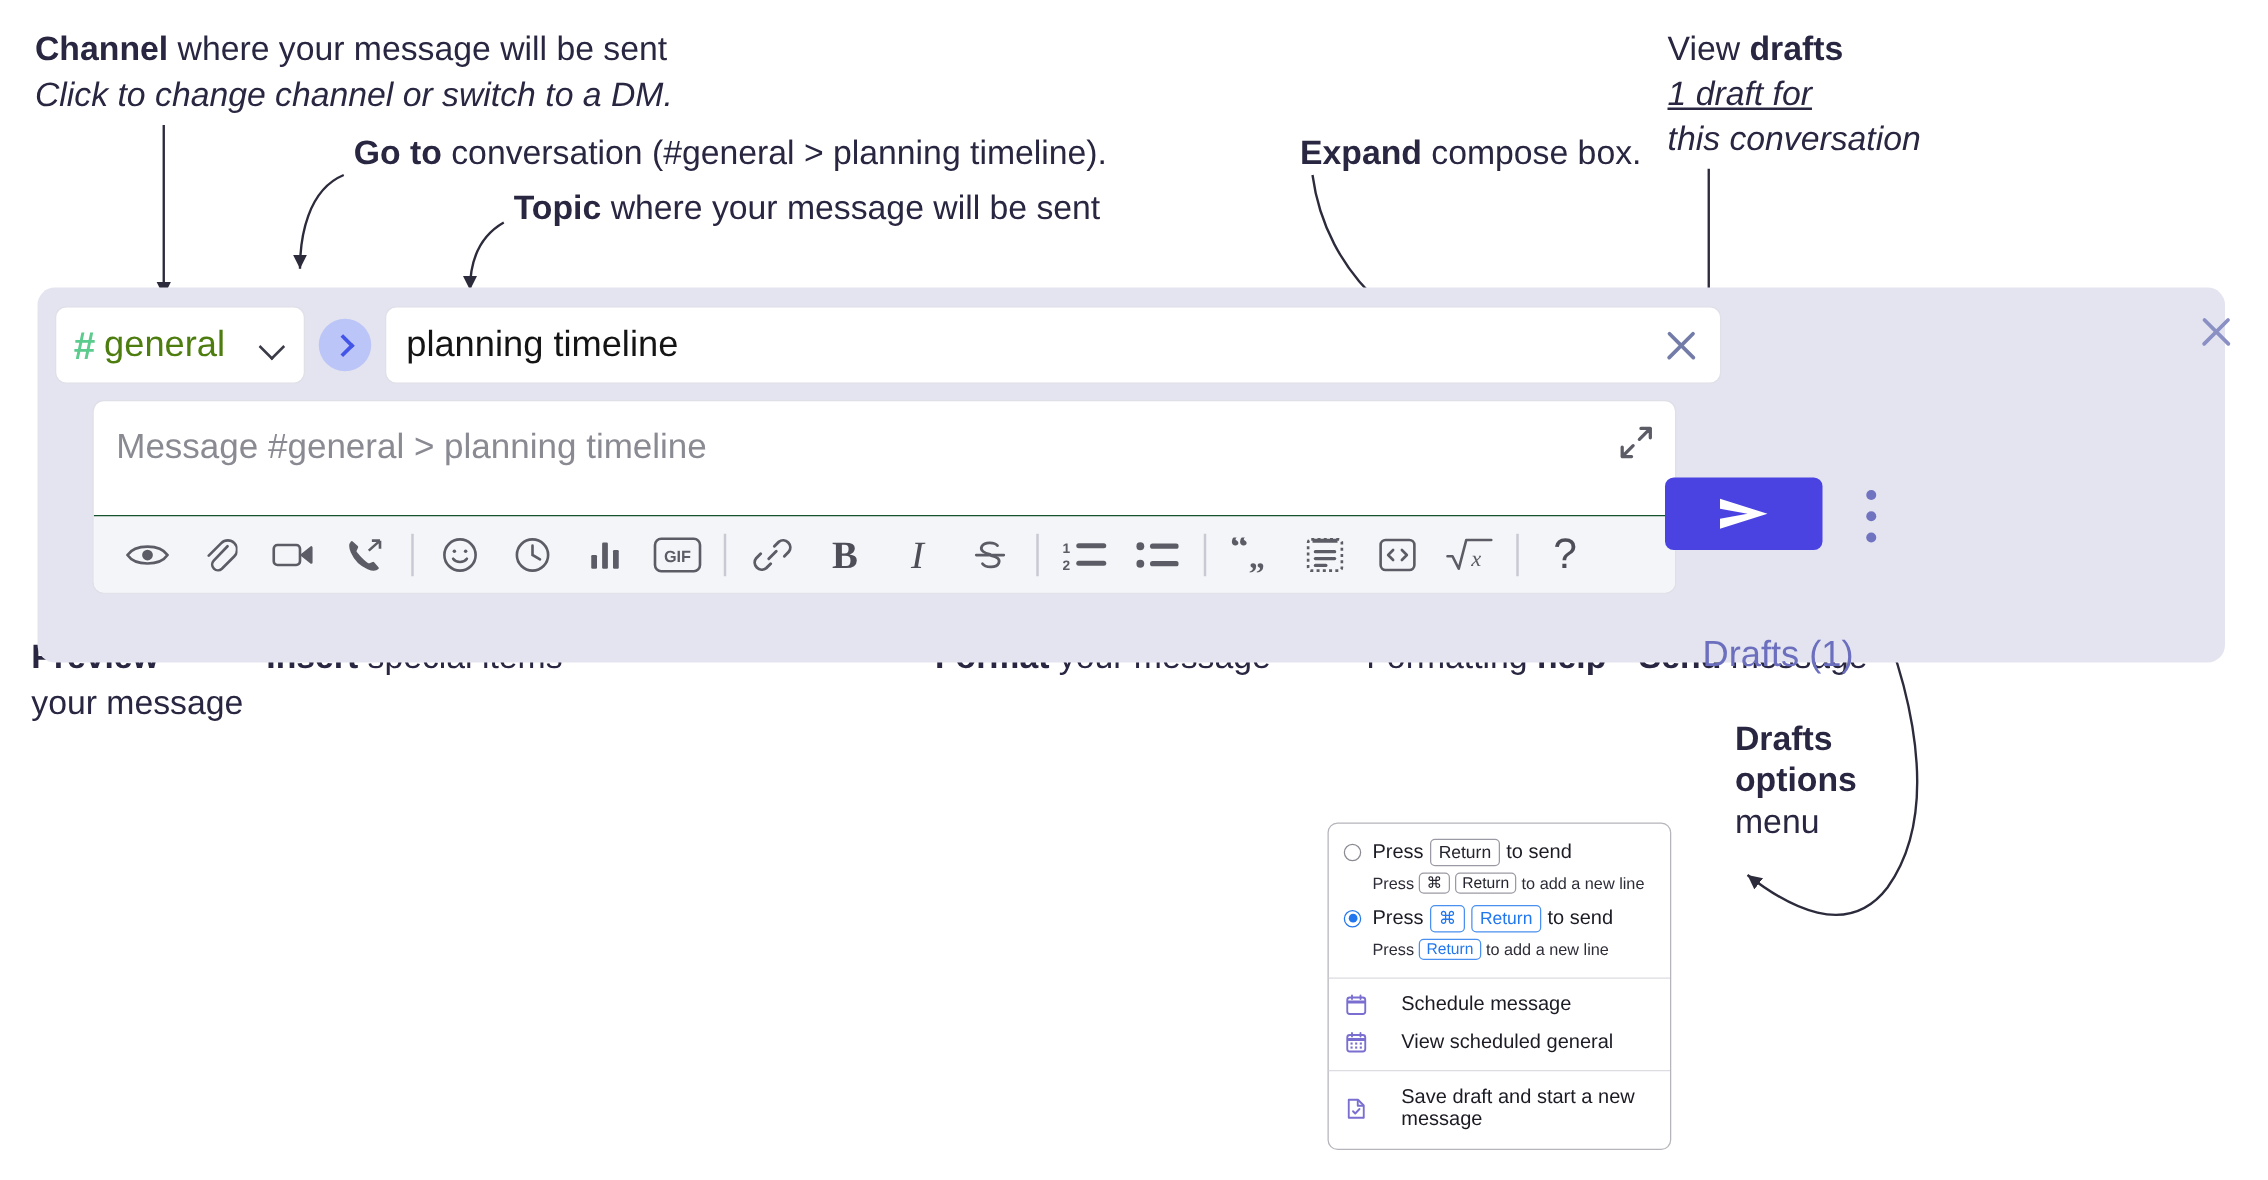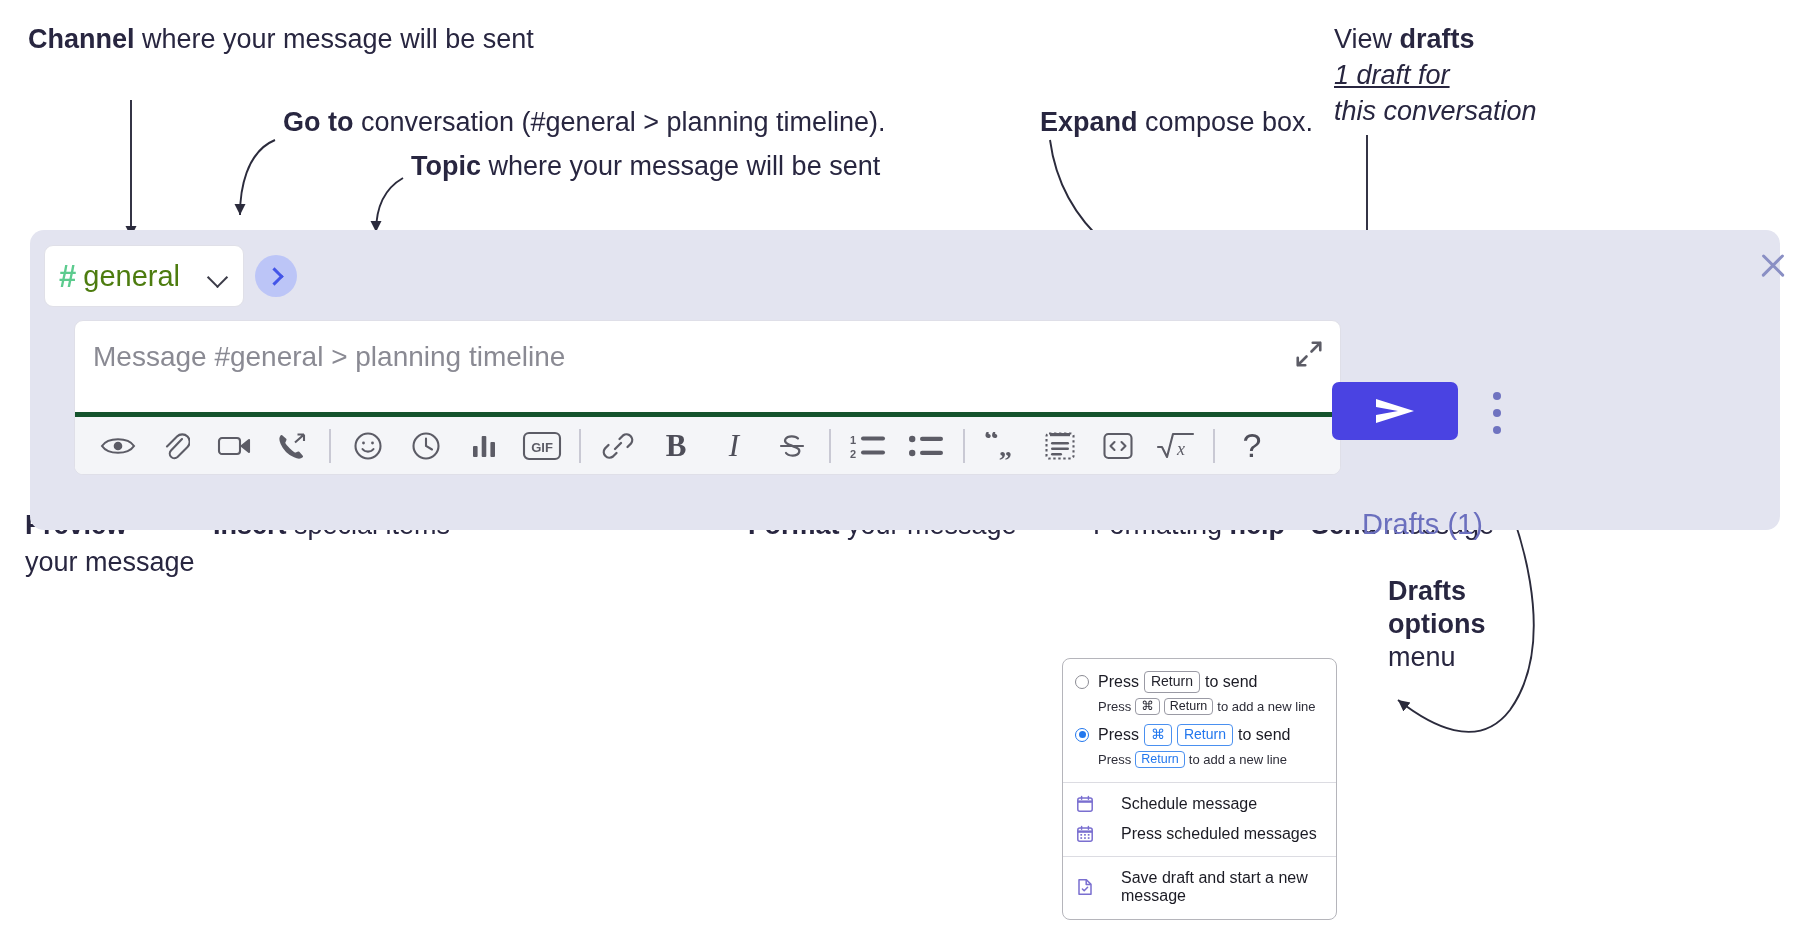--- a/index.html
+++ b/index.html
@@ -67,21 +67,21 @@
   }
   #message-placeholder {
     position: absolute; left: 18px; top: 20px;
     font-size: 28px; color: #8a8a93;
   }
   #expand-icon {
     position: absolute; right: 16px; top: 18px; width: 30px; height: 30px; cursor: pointer;
   }
   #toolbar {
     position: absolute; left: 0; bottom: 0; width: 100%; height: 62px;
-    background: #f4f5f8; border-top: 5px solid #14532d;
+    background: #f4f5f8; border-top: 1px solid #14532d;
     display: flex; align-items: center; padding-left: 14px; gap: 0;
   }
   .tb { width: 58px; height: 50px; display:flex; align-items:center; justify-content:center; cursor:pointer; color:#5c5c66; }
   .tb svg { display:block; }
   .sep { width: 2px; height: 34px; background: #c9c9d4; margin: 0 8px; }
   .tb-text { font-size: 31px; font-weight: 700; font-family: "Liberation Serif", serif; color: #4e4e59; }
   .tb-ital { font-size: 31px; font-style: italic; font-family: "Liberation Serif", serif; color: #4e4e59; }
   .tb-q { font-size: 34px; color:#4e4e59; }
 
   #drafts-link {
@@ -126,20 +126,21 @@
   .menu-item svg { flex:none; }
 
   
   #lines { position:absolute; left:0; top:0; width:1814px; height:944px; pointer-events:none; }
 </style>
 </head>
 <body>
 
 <div class="annot" style="left:28px; top:23px;">
   <div><b>Channel</b><span> where your message will be sent</span></div>
+  <div class="it" style="margin-top:4px;">Click to change channel or switch to a DM.</div>
 </div>
 
 <div class="annot" style="left:283px; top:106px;">
   <b>Go to</b><span> conversation (#general &gt; planning timeline).</span>
 </div>
 
 <div class="annot" style="left:411px; top:150px;">
   <b>Topic</b><span> where your message will be sent</span>
 </div>
 
@@ -218,20 +219,24 @@
     <div id="channel-pill">
       <span class="hash-icon">#</span>
       <span id="channel-name">general</span>
       <span class="chevron-dn"></span>
     </div>
 
     <div id="goto-btn">
       <span class="arr"></span>
     </div>
 
+    <div id="topic-field">
+      <span id="topic-value">planning timeline</span>
+      <span class="xmark"></span>
+    </div>
   </div>
 
   <div id="panel-close">
     <span class="xmark"></span>
   </div>
 
   <div id="message-box">
     <div id="message-placeholder">Message #general &gt; planning timeline</div>
     <svg id="expand-icon" viewBox="0 0 24 24" fill="none" stroke="#5c5c66" stroke-width="2.1" stroke-linecap="round" stroke-linejoin="round">
       <path d="M21 3 L14 10 M21 3 L21 9 M21 3 L15 3"></path>
@@ -423,21 +428,21 @@
       <path d="M5.6 1.4 L5.6 4.2 M12.4 1.4 L12.4 4.2" stroke-linecap="round"></path>
       <g fill="#7a6fd0" stroke="none">
         <rect x="4.4" y="9" width="1.7" height="1.7"></rect>
           <rect x="8.1" y="9" width="1.7" height="1.7"></rect>
           <rect x="11.8" y="9" width="1.7" height="1.7"></rect>
         <rect x="4.4" y="12.2" width="1.7" height="1.7"></rect>
           <rect x="8.1" y="12.2" width="1.7" height="1.7"></rect>
           <rect x="11.8" y="12.2" width="1.7" height="1.7"></rect>
       </g>
     </svg>
-    <span>Press scheduled messages</span>
+    <span>View scheduled general</span>
   </div>
 
   <div class="menu-div"></div>
 
   <div class="menu-item">
     <svg width="18" height="18" viewBox="0 0 18 18" fill="none" stroke="#7a6fd0" stroke-width="1.5" stroke-linejoin="round">
       <path d="M3 1.8 L10.4 1.8 L15 6.4 L15 16.2 L3 16.2 Z"></path>
       <path d="M10.2 2 L10.2 6.6 L14.8 6.6"></path>
       <path d="M6.4 11 L8.2 12.8 L11.6 9.2" stroke-linecap="round"></path>
     </svg>

